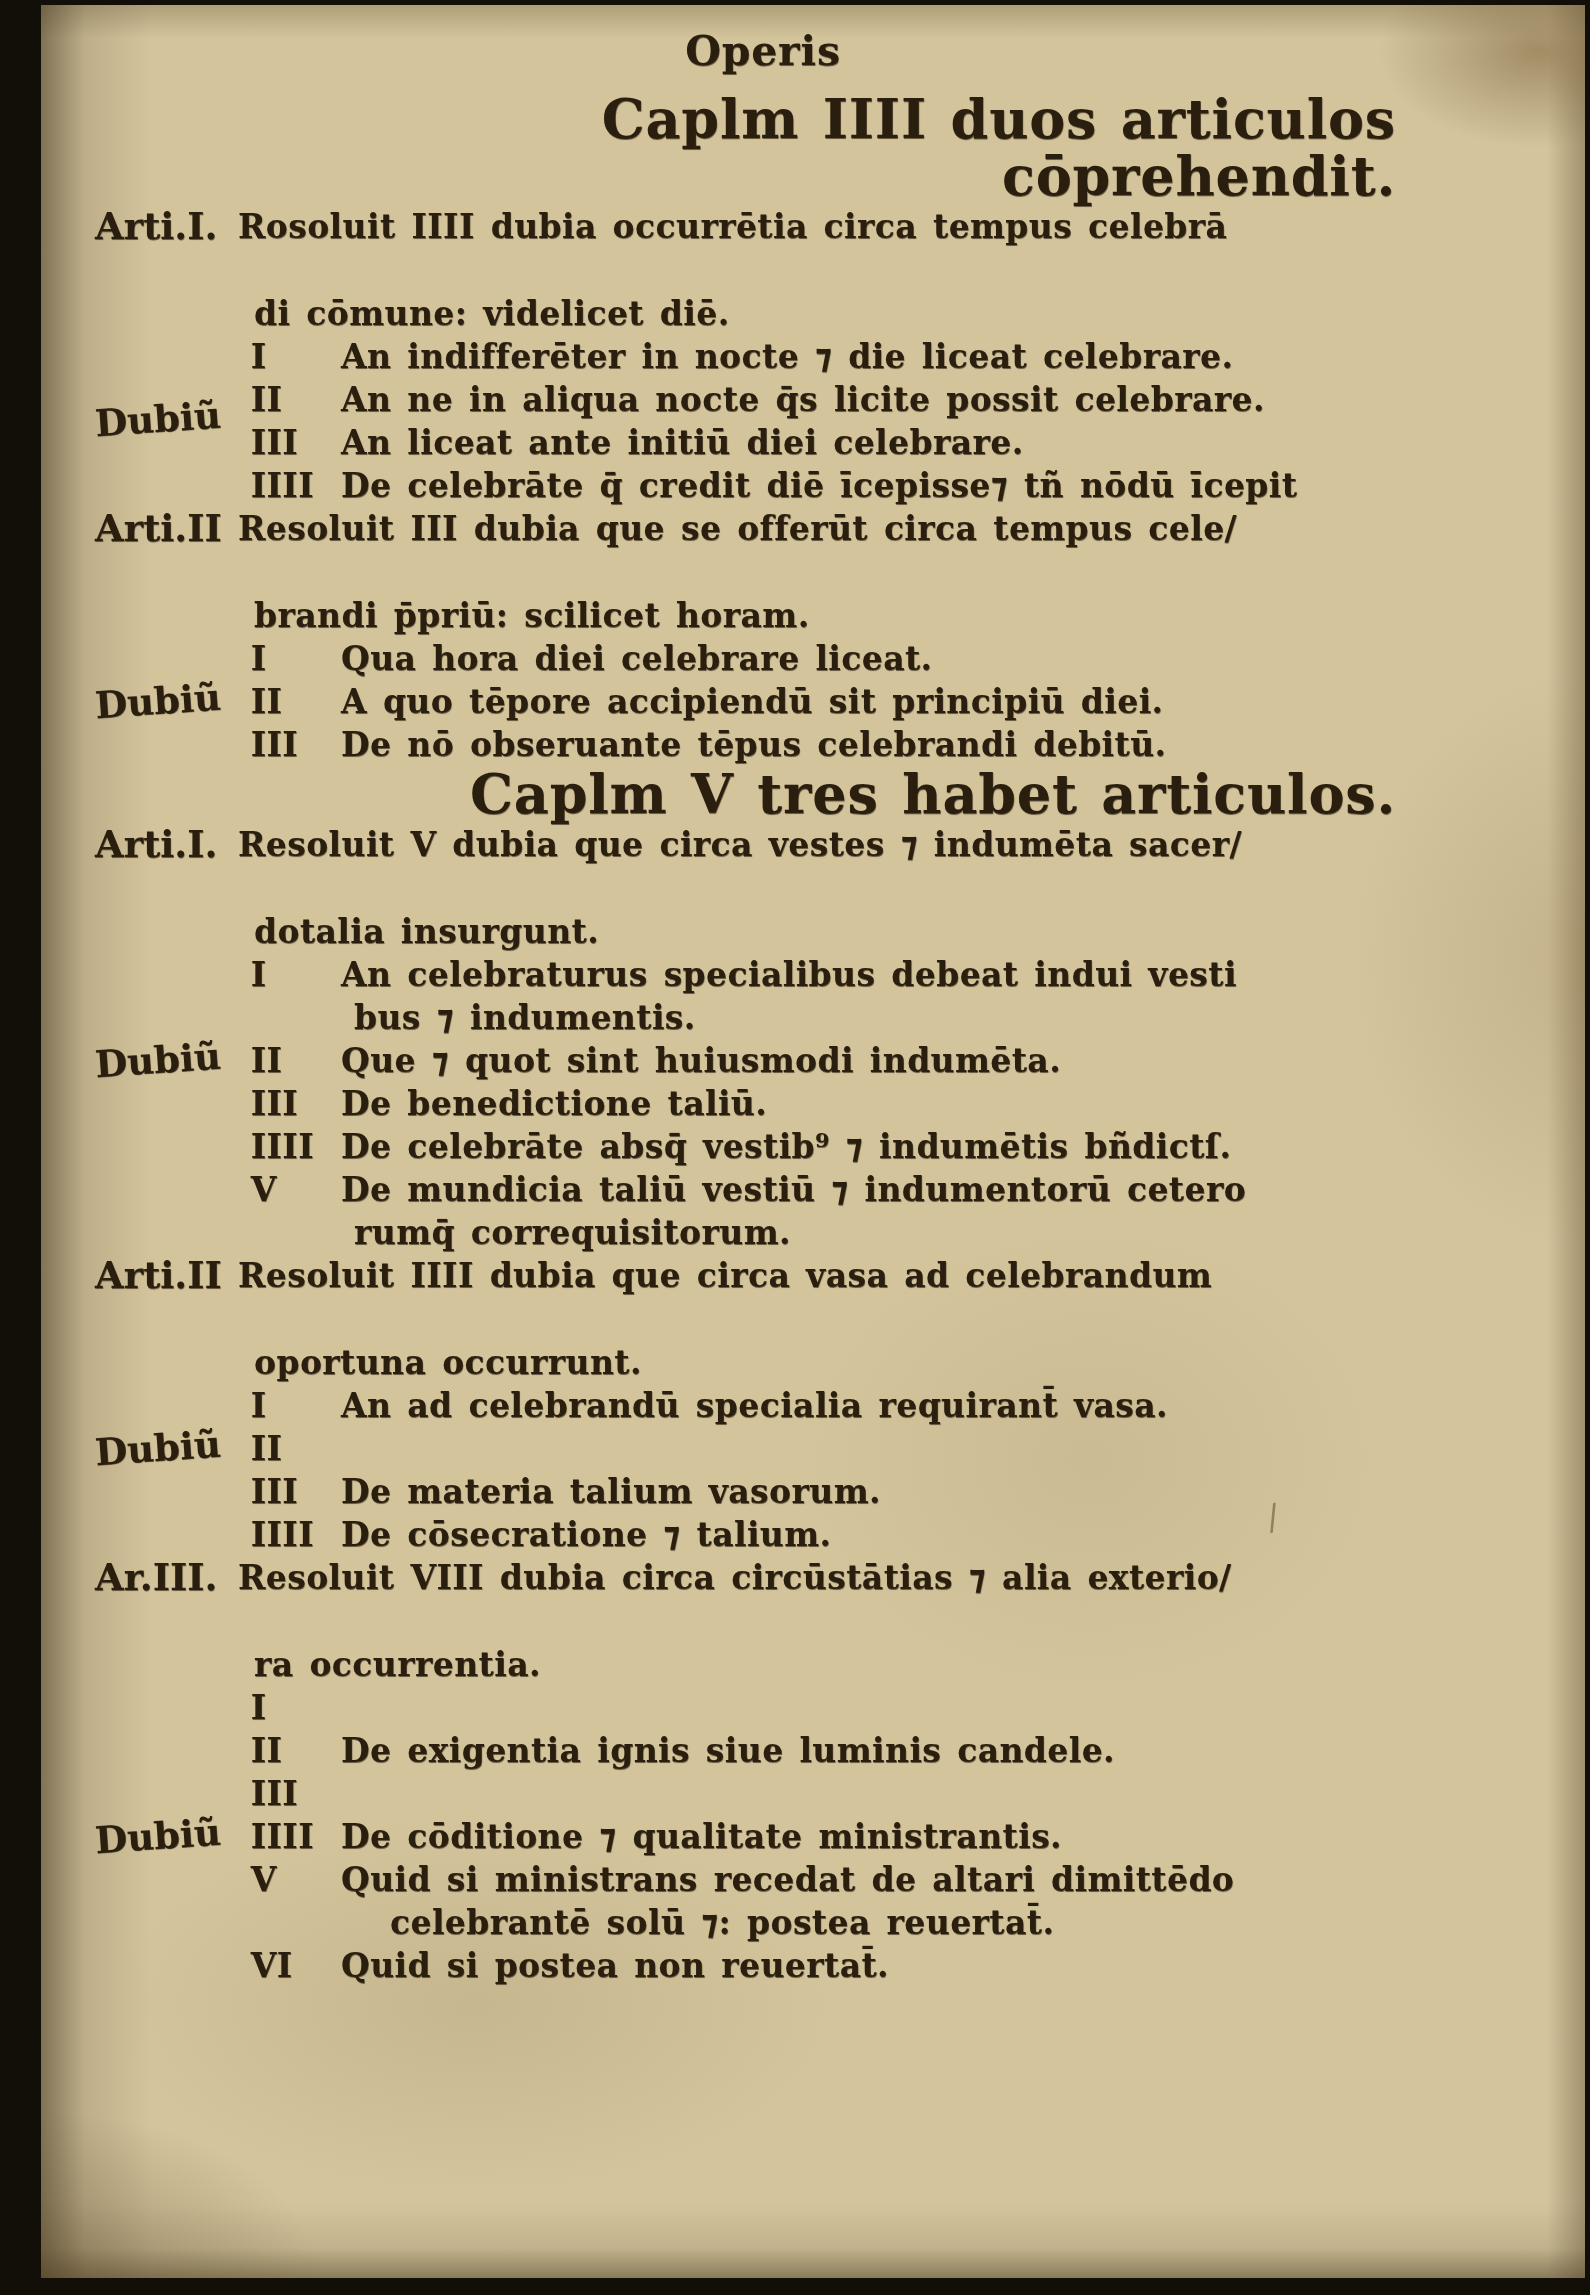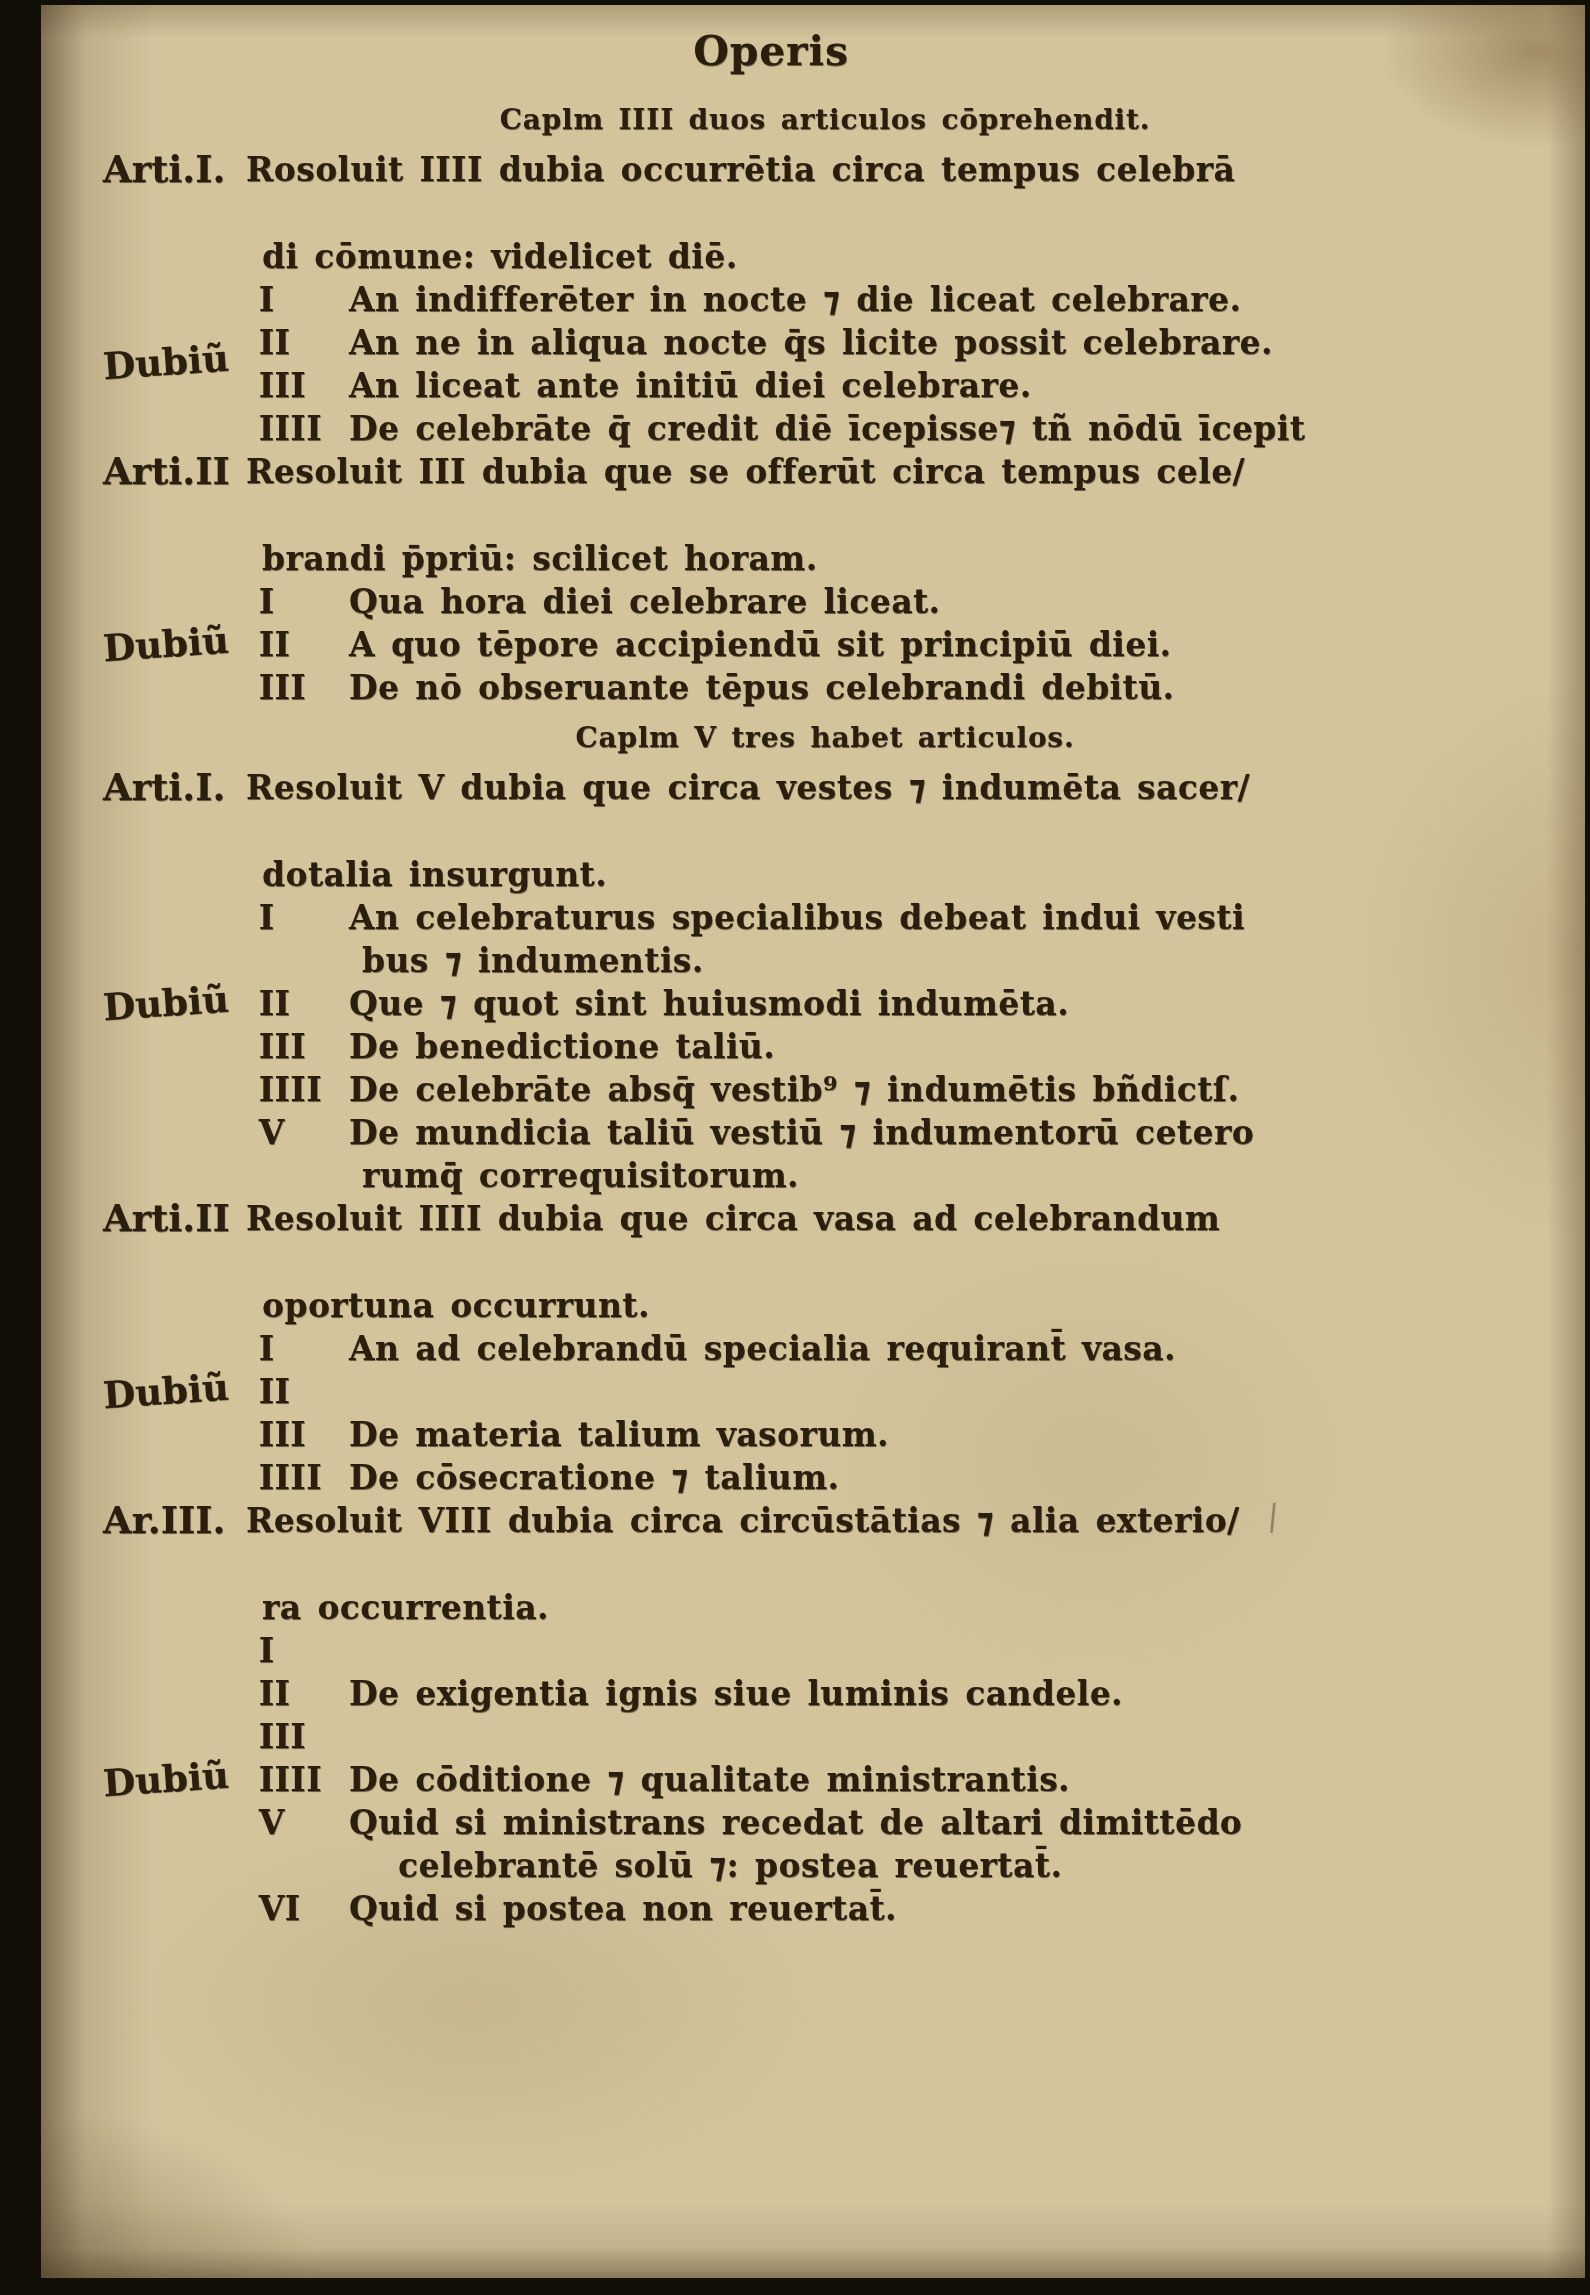--- a/index.html
+++ b/index.html
@@ -15,31 +15,31 @@
       radial-gradient(ellipse 222px 135px at 97% 2%, rgba(120,95,55,0.55), rgba(120,95,55,0) 72%),
       radial-gradient(ellipse 333px 413px at 100% 42%, rgba(140,115,70,0.22), transparent 70%),
       radial-gradient(ellipse 516px 270px at 28% 88%, rgba(150,128,85,0.20), transparent 70%),
       radial-gradient(ellipse 413px 333px at 68% 64%, rgba(160,138,92,0.16), transparent 70%),
       radial-gradient(ellipse 397px 238px at 0% 100%, rgba(90,70,40,0.40), transparent 70%),
       linear-gradient(90deg, rgba(60,46,26,0.55) 0, rgba(60,46,26,0.14) 44px, rgba(60,46,26,0) 111px),
       linear-gradient(270deg, rgba(80,62,35,0.38) 0, rgba(80,62,35,0) 38px),
       linear-gradient(0deg, rgba(66,52,28,0.50) 0, rgba(66,52,28,0.12) 30px, rgba(66,52,28,0) 75px),
       linear-gradient(180deg, rgba(90,72,40,0.30) 0, rgba(90,72,40,0) 33px);
   }
-  .ink{color:#2a1e0e;text-shadow:0.5px 0.5px 0.7px rgba(42,30,15,0.65);padding-left:8px;}
+  .ink{color:#2a1e0e;text-shadow:0.5px 0.5px 0.7px rgba(42,30,15,0.65);}
   .running-header{
     position:absolute;top:22px;left:0;width:1444px;text-align:center;
     font-size:41px;font-weight:bold;letter-spacing:0.8px;
   }
   .text-block{
     position:absolute;left:197px;top:86px;width:1285px;
     font-size:33px;font-weight:bold;letter-spacing:0.4px;word-spacing:4px;
   }
   .row{position:relative;display:flex;align-items:baseline;line-height:43px;min-height:43px;}
-  .row.heading{display:block;width:1158px;text-align:center;font-size:28px;line-height:57px;min-height:57px;letter-spacing:0.8px;}
+  .row.heading{display:block;width:1158px;text-align:right;font-size:54px;line-height:57px;min-height:57px;letter-spacing:0.8px;}
   .num{flex:0 0 103px;padding-left:12.7px;box-sizing:border-box;}
   .cont .txt{padding-left:16px;margin-top:44px;}
   .itemcont .txt{padding-left:116px;}
   .itemcont2 .txt{padding-left:152px;}
   .mlabel{position:absolute;left:-143px;top:0;font-size:37px;white-space:nowrap;letter-spacing:0;}
   .mlabel.dub{transform:rotate(-4deg);}
   .mlabel.drop{top:20.6px;}
   .stray-mark{
     position:absolute;left:1226px;top:1492px;font-size:35px;
     color:rgba(70,52,28,0.45);transform:rotate(-12deg);

